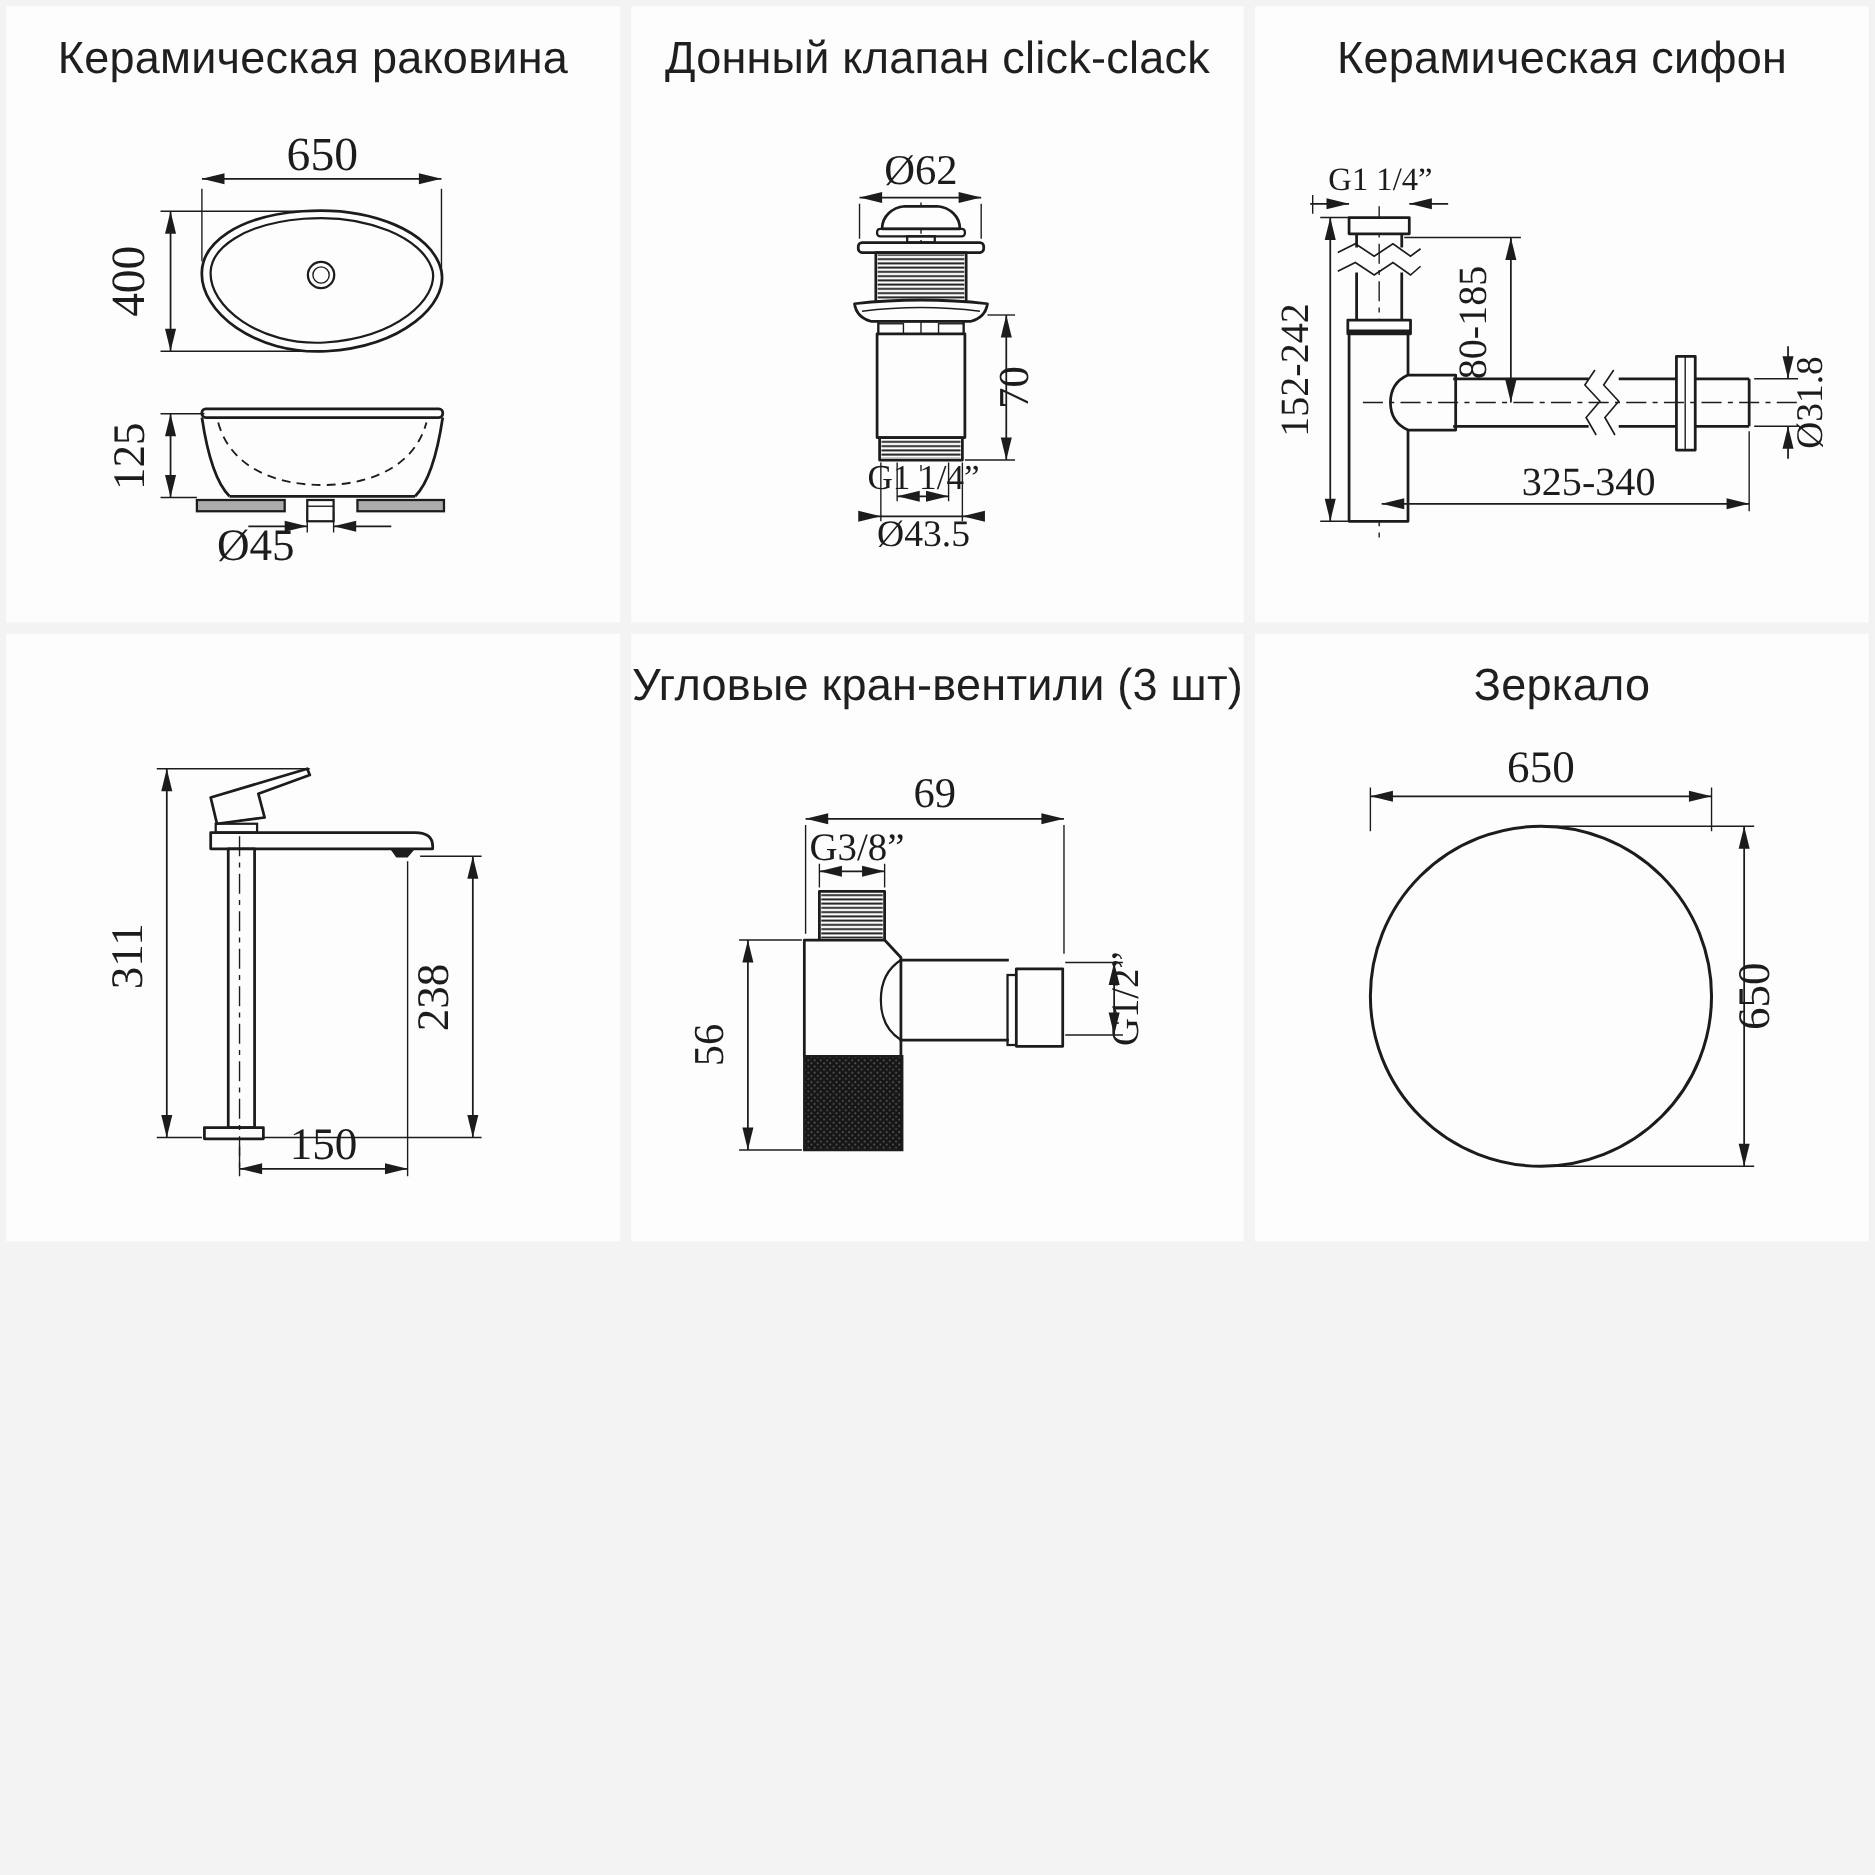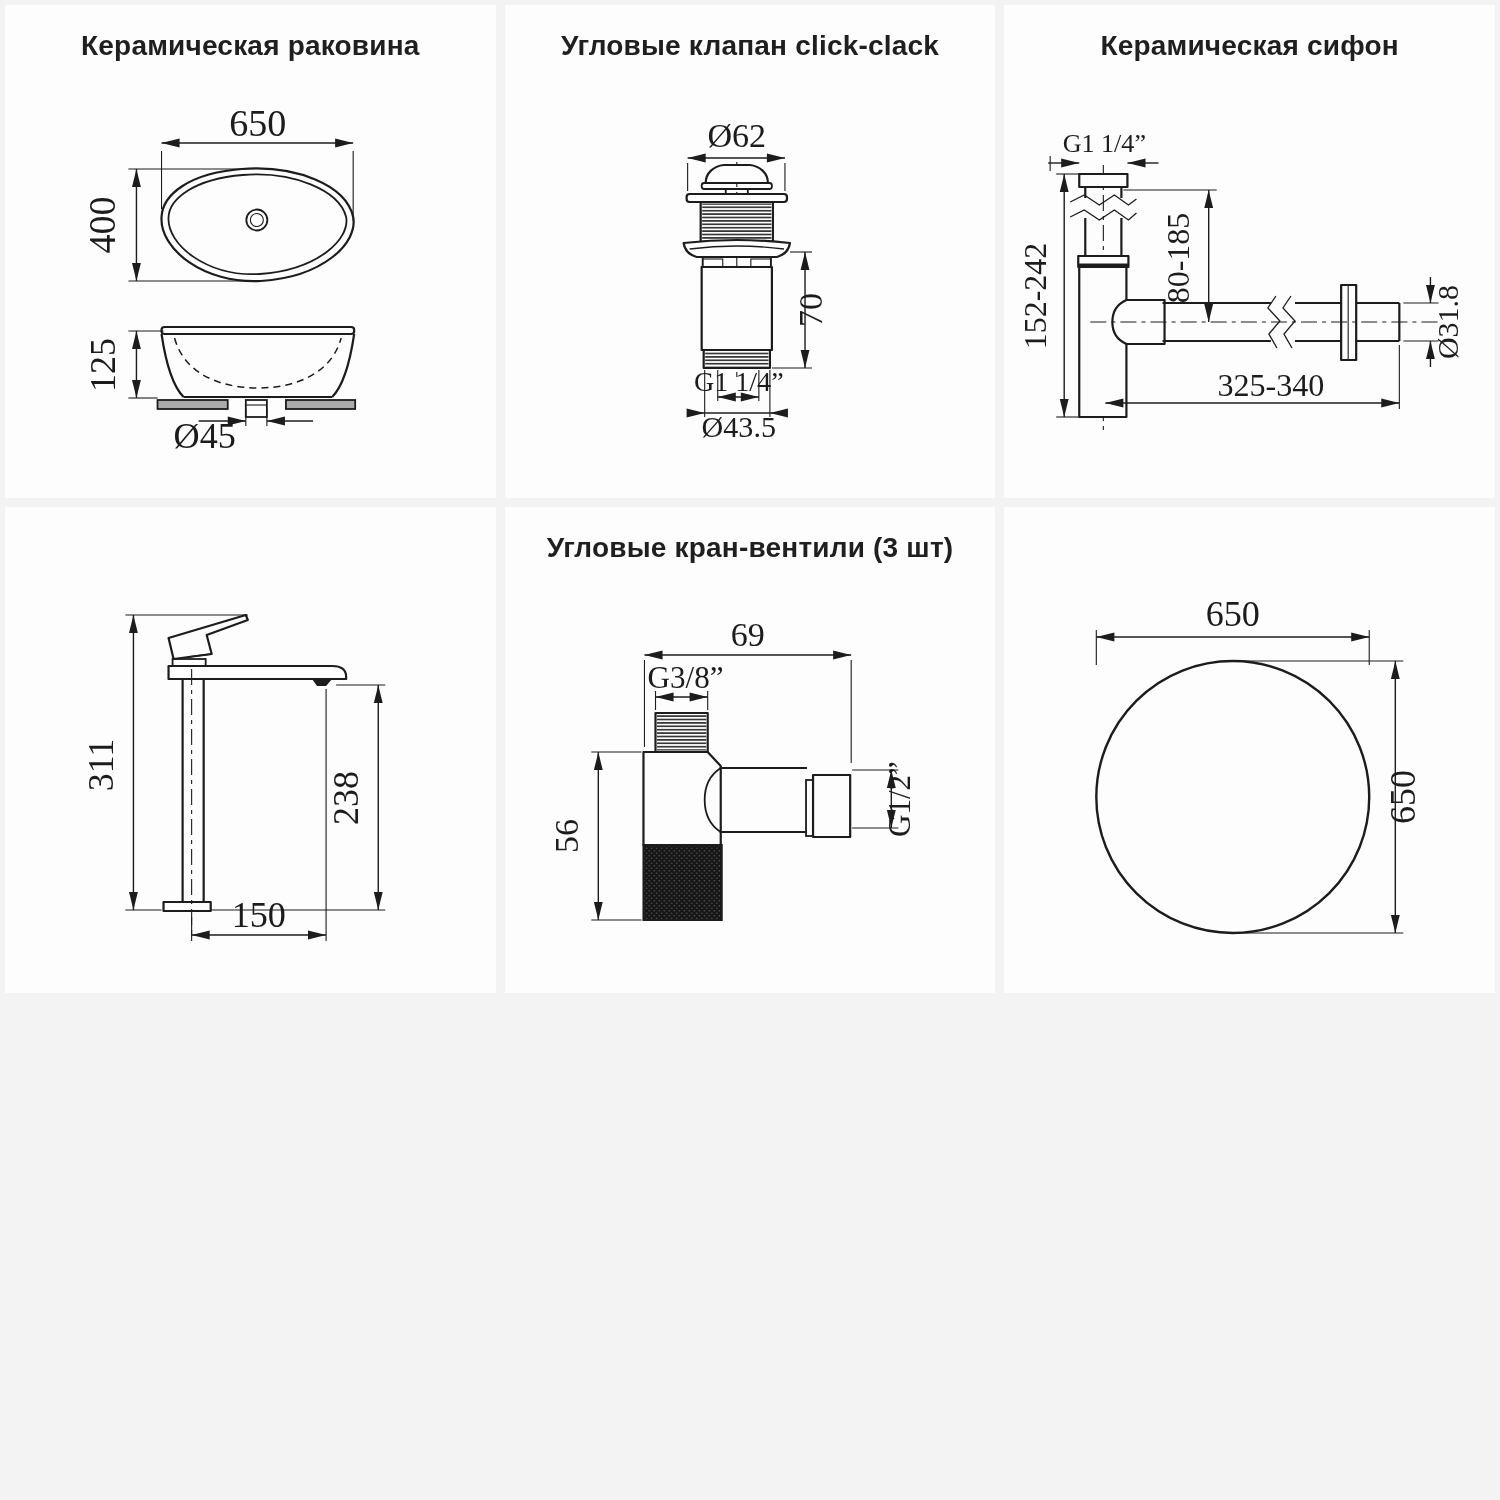--- a/index.html
+++ b/index.html
@@ -1,21 +1,21 @@
 <!DOCTYPE html>
 <html><head>
 <meta charset="utf-8">
 <style>
   html,body{margin:0;padding:0;}
   body{width:1500px;height:1500px;background:#f3f3f3;overflow:hidden;
        font-family:"Liberation Sans", sans-serif;}
   .grid{display:grid;grid-template-columns:1fr 1fr 1fr;grid-template-rows:493px 486px;
         gap:9px;padding:5px 5px 0 5px;}
   .card{background:#fdfdfd;position:relative;overflow:hidden;}
-  .card h2{margin:0;padding-top:25px;font-size:28px;line-height:32px;font-weight:700;
+  .card h2{margin:0;padding-top:25px;font-size:36px;line-height:32px;font-weight:400;
            color:#1f1f1f;text-align:center;letter-spacing:.2px;position:relative;z-index:2;}
   .card svg{position:absolute;left:0;top:0;width:100%;height:100%;z-index:1;}
   
   .ol{stroke:#1c1c1c;stroke-width:2.2;fill:none;stroke-linejoin:round;}
   .of{stroke:#1c1c1c;stroke-width:2.2;fill:#fdfdfd;stroke-linejoin:round;}
   .th{stroke:#1c1c1c;stroke-width:1.8;fill:none;}
   .dl{stroke:#1c1c1c;stroke-width:1.4;fill:none;}
   .xl{stroke:#1c1c1c;stroke-width:1.1;fill:none;}
   .cl{stroke:#1c1c1c;stroke-width:1.1;fill:none;stroke-dasharray:16 5 4 5;}
   .dsh{stroke:#1c1c1c;stroke-width:1.5;fill:none;stroke-dasharray:7 5;}
@@ -82,21 +82,21 @@
         <text class="dim" x="199" y="443" font-size="36" text-anchor="middle">Ø45</text>
         <line class="xl" x1="123" y1="326" x2="158" y2="326"></line>
         <line class="xl" x1="123" y1="393" x2="152" y2="393"></line>
         <line class="dl" x1="131" y1="326" x2="131" y2="393" marker-start="url(#arr)" marker-end="url(#arr)"></line>
         <text class="dim" x="110" y="360" font-size="36" text-anchor="middle" transform="rotate(-90 110 360)">125</text>
       </g>
     </svg>
   </section>
 
   <section class="card">
-    <h2>Угловые клапан click-clack</h2>
+    <h2>Донный клапан click-clack</h2>
     <svg viewBox="0 0 489 493" preserveAspectRatio="none">
       <g>
         <text class="dim" x="231" y="142" font-size="34" text-anchor="middle">Ø62</text>
         <line class="dl" x1="182" y1="153" x2="279" y2="153" marker-start="url(#arr)" marker-end="url(#arr)"></line>
         <line class="xl" x1="182" y1="158" x2="182" y2="186"></line>
         <line class="xl" x1="279" y1="158" x2="279" y2="186"></line>
       </g>
       <g>
         <line class="cl" x1="231" y1="157" x2="231" y2="372"></line>
         <path class="of" d="M200,178 C200,168 208,161 218,160 L244,160 C254,161 262,168 262,178 Z"></path>
@@ -262,20 +262,21 @@
       <g>
         <line class="xl" x1="346" y1="263" x2="392" y2="263"></line>
         <line class="xl" x1="346" y1="321" x2="392" y2="321"></line>
         <line class="dl" x1="385" y1="263" x2="385" y2="321" marker-start="url(#arr)" marker-end="url(#arr)"></line>
         <text class="dim" x="404" y="292" font-size="31" text-anchor="middle" transform="rotate(-90 404 292)">G1/2”</text>
       </g>
     </svg>
   </section>
 
   <section class="card">
+    <h2>Зеркало</h2>
     <svg viewBox="0 0 489 486" preserveAspectRatio="none">
       <circle cx="228" cy="290" r="136" fill="none" stroke="#1c1c1c" stroke-width="2.4"></circle>
       <g>
         <line class="xl" x1="92" y1="123" x2="92" y2="158"></line>
         <line class="xl" x1="364" y1="123" x2="364" y2="158"></line>
         <line class="dl" x1="92" y1="130" x2="364" y2="130" marker-start="url(#arr)" marker-end="url(#arr)"></line>
         <text class="dim" x="228" y="119" font-size="36" text-anchor="middle">650</text>
       </g>
       <g>
         <line class="xl" x1="232" y1="154" x2="398" y2="154"></line>

